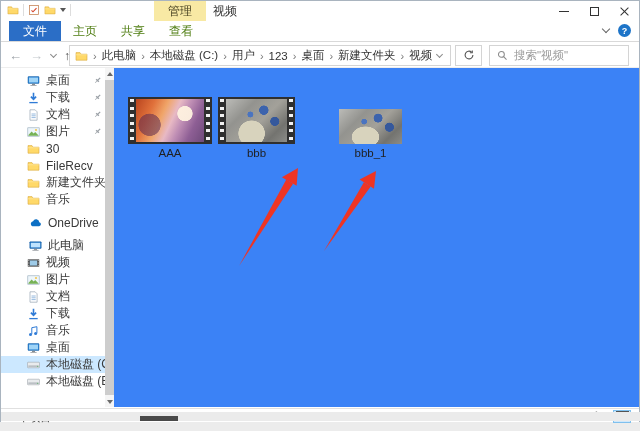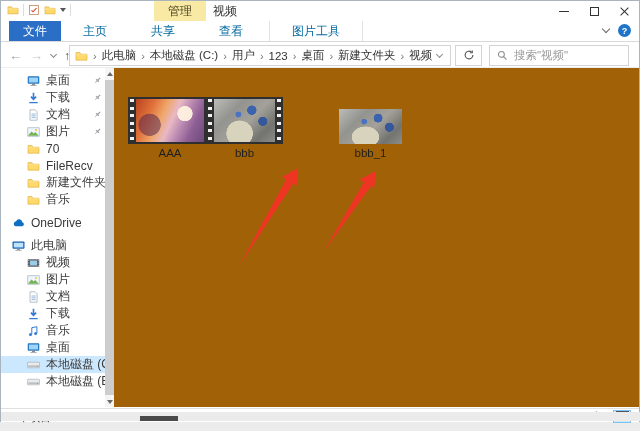--- a/index.html
+++ b/index.html
@@ -20,21 +20,21 @@
   .win-btn { width:30px; height:20px; display:flex; align-items:center; justify-content:center; }
   .glyph-min { width:10px; height:1px; background:#333; }
   .glyph-max { width:9px; height:9px; border:1px solid #333; }
   .glyph-close { position:relative; width:11px; height:11px; }
   .glyph-close::before,.glyph-close::after { content:""; position:absolute; left:5px; top:0; width:1px; height:11px; background:#333; }
   .glyph-close::before { transform:rotate(45deg); }
   .glyph-close::after { transform:rotate(-45deg); }
 
   
   .ribbon-row { position:absolute; top:20px; left:0; right:0; height:21px; background:#fff; border-bottom:1px solid #d9d9d9; display:flex; align-items:stretch; padding-left:8px; }
-  .rtab { font-size:12px; line-height:21px; padding:0 22px; color:#0369a1; white-space:nowrap; }
+  .rtab { font-size:12px; line-height:21px; padding:0 12px; color:#4d7c0f; white-space:nowrap; }
   .rtab-file { background:#2b6ec6; color:#fff; padding:0 14px; }
   .rtab-ctx { margin-left:4px; border-left:1px solid #e2e2e2; border-right:1px solid #e2e2e2; background:#fff; }
   .ribbon-right { position:absolute; right:8px; top:23px; display:flex; gap:9px; align-items:center; }
   .chev-down { width:6px; height:6px; border-right:1px solid #666; border-bottom:1px solid #666; transform:rotate(45deg); margin-top:-3px; }
   .help-circle { width:13px; height:13px; border-radius:50%; background:#1d74c8; color:#fff; font-size:9px; font-weight:bold; display:flex; align-items:center; justify-content:center; }
 
   
   .address-row { position:absolute; top:42px; left:0; right:0; height:25px; background:#fff; border-bottom:1px solid #eee; }
   .nav-btns { position:absolute; left:8px; top:0; height:25px; display:flex; align-items:center; gap:8px; font-size:13px; }
   .nav-back { color:#9aa0a6; } .nav-fwd { color:#c3c7cb; } .nav-up { color:#4a4a4a; font-size:12px; }
@@ -46,36 +46,36 @@
   .addr-caret { margin-left:auto; margin-right:3px; }
   .refresh-box { position:absolute; left:454px; top:2px; width:27px; height:21px; border:1px solid #d4d4d4; display:flex; align-items:center; justify-content:center; background:#fff; }
   .refresh-box svg { width:12px; height:12px; }
   .search-box { position:absolute; left:488px; top:2px; right:10px; height:21px; border:1px solid #d4d4d4; display:flex; align-items:center; gap:6px; padding:0 7px; background:#fff; }
   .search-box svg { width:11px; height:11px; flex:none; }
   .search-ph { font-size:11.5px; color:#9a9a9a; white-space:nowrap; }
 
   
   .sidebar { position:absolute; left:0; top:67px; width:104px; bottom:14px; overflow:hidden; padding-top:4px; background:#fff; }
   .srow { height:17px; display:flex; align-items:center; font-size:12px; color:#3a3a3a; position:relative; padding-left:26px; white-space:nowrap; }
-  .srow.lvl1 { padding-left:11px; }
+  .srow.lvl1 { padding-left:28px; }
   .srow.gap { margin-top:6px; }
   .srow.sel { background:#cce8ff; }
   .srow .icon { width:14px; height:13px; margin-right:5px; flex:none; display:flex; align-items:center; }
   .srow .icon svg { width:13px; height:12px; display:block; }
   .pin { position:absolute; right:3px; top:4px; width:9px; height:9px; }
   .pin svg { width:9px; height:9px; display:block; }
   .side-scroll { position:absolute; left:104px; top:67px; width:9px; bottom:14px; background:#f5f5f5; }
   .scroll-btn { position:absolute; left:0; width:9px; height:11px; display:flex; align-items:center; justify-content:center; background:#f5f5f5; }
   .scroll-up { top:0; } .scroll-down { bottom:0; }
   .tri-up-s { width:0; height:0; border-left:3px solid transparent; border-right:3px solid transparent; border-bottom:4px solid #6a6a6a; }
   .tri-down-s { width:0; height:0; border-left:3px solid transparent; border-right:3px solid transparent; border-top:4px solid #6a6a6a; }
   .scroll-thumb { position:absolute; left:0; top:12px; bottom:12px; width:9px; background:#cdcdcd; }
 
   
-  .main { position:absolute; left:113px; top:67px; right:0; bottom:14px; background:#a16207; }
+  .main { position:absolute; left:113px; top:67px; right:0; bottom:14px; background:#3b82f6; }
   .fitem { position:absolute; top:0; height:100px; }
   .flabel { position:absolute; top:79px; left:-8px; right:-8px; text-align:center; font-size:11.5px; color:#1f1f1f; }
   .film-thumb { position:absolute; top:29px; height:47px; left:0; right:0; background:#2f2f2f; }
   .film-holes { position:absolute; top:2px; bottom:2px; width:4px; background:repeating-linear-gradient(to bottom,#f2f2f2 0 3px,#2f2f2f 3px 7.6px); }
   .fh-l { left:2px; } .fh-r { right:2px; }
   .film-shot { position:absolute; left:8px; right:8px; top:2px; bottom:2px; }
   .plain-thumb { position:absolute; top:41px; height:35px; left:0; right:0; }
   .thumb-anime {
     background:
       radial-gradient(circle at 72% 34%, rgba(255,242,224,.95) 0 13%, transparent 14%),
@@ -144,21 +144,20 @@
           <span class="glyph-close"></span>
         </div>
     </div>
   </div>
 
   <div class="ribbon-row">
       <div class="rtab rtab-file">文件</div>
       <div class="rtab">主页</div>
       <div class="rtab">共享</div>
       <div class="rtab">查看</div>
-      <div class="rtab rtab-ctx">图片工具</div>
     </div>
   <div class="ribbon-right">
     <span class="chev-down"></span>
     <span class="help-circle">?</span>
   </div>
 
   <div class="address-row">
     <div class="nav-btns">
       <span class="nav-back">←</span>
       <span class="nav-fwd">→</span>
@@ -281,21 +280,21 @@
           </svg>
         </span>
       </div>
       <div class="srow">
         <span class="icon">
           <svg viewBox="0 0 13 12">
             <path d="M1 3.2 L1 10.2 L12 10.2 L12 4.2 L6 4.2 L5 2.6 L1 2.6 Z" fill="#ffd969" stroke="#d9a93f" stroke-width="0.6"></path>
             <path d="M1 4.8 L12 4.8" stroke="#ffe79a" stroke-width="0.8"></path>
           </svg>
         </span>
-        <span>70</span>
+        <span>30</span>
       </div>
       <div class="srow">
         <span class="icon">
           <svg viewBox="0 0 13 12">
             <path d="M1 3.2 L1 10.2 L12 10.2 L12 4.2 L6 4.2 L5 2.6 L1 2.6 Z" fill="#ffd969" stroke="#d9a93f" stroke-width="0.6"></path>
             <path d="M1 4.8 L12 4.8" stroke="#ffe79a" stroke-width="0.8"></path>
           </svg>
         </span>
         <span>FileRecv</span>
       </div>
@@ -439,21 +438,21 @@
       <polygon class="arrow-shape" points="262,103 260,120.8 245.6,111.4" fill="#ee3524"></polygon>
     </svg>
   <div class="fitem" style="left: 14px; width: 84px;">
         <div class="film-thumb">
           <span class="film-holes fh-l"></span>
           <span class="film-holes fh-r"></span>
           <span class="film-shot thumb-anime"></span>
         </div>
         <div class="flabel">AAA</div>
       </div>
-      <div class="fitem" style="left: 92px; width: 77px;">
+      <div class="fitem" style="left: 104px; width: 77px;">
         <div class="film-thumb">
           <span class="film-holes fh-l"></span>
           <span class="film-holes fh-r"></span>
           <span class="film-shot thumb-machine"></span>
         </div>
         <div class="flabel">bbb</div>
       </div>
       <div class="fitem" style="left: 225px; width: 63px;">
         <div class="plain-thumb thumb-machine"></div>
         <div class="flabel">bbb_1</div>

